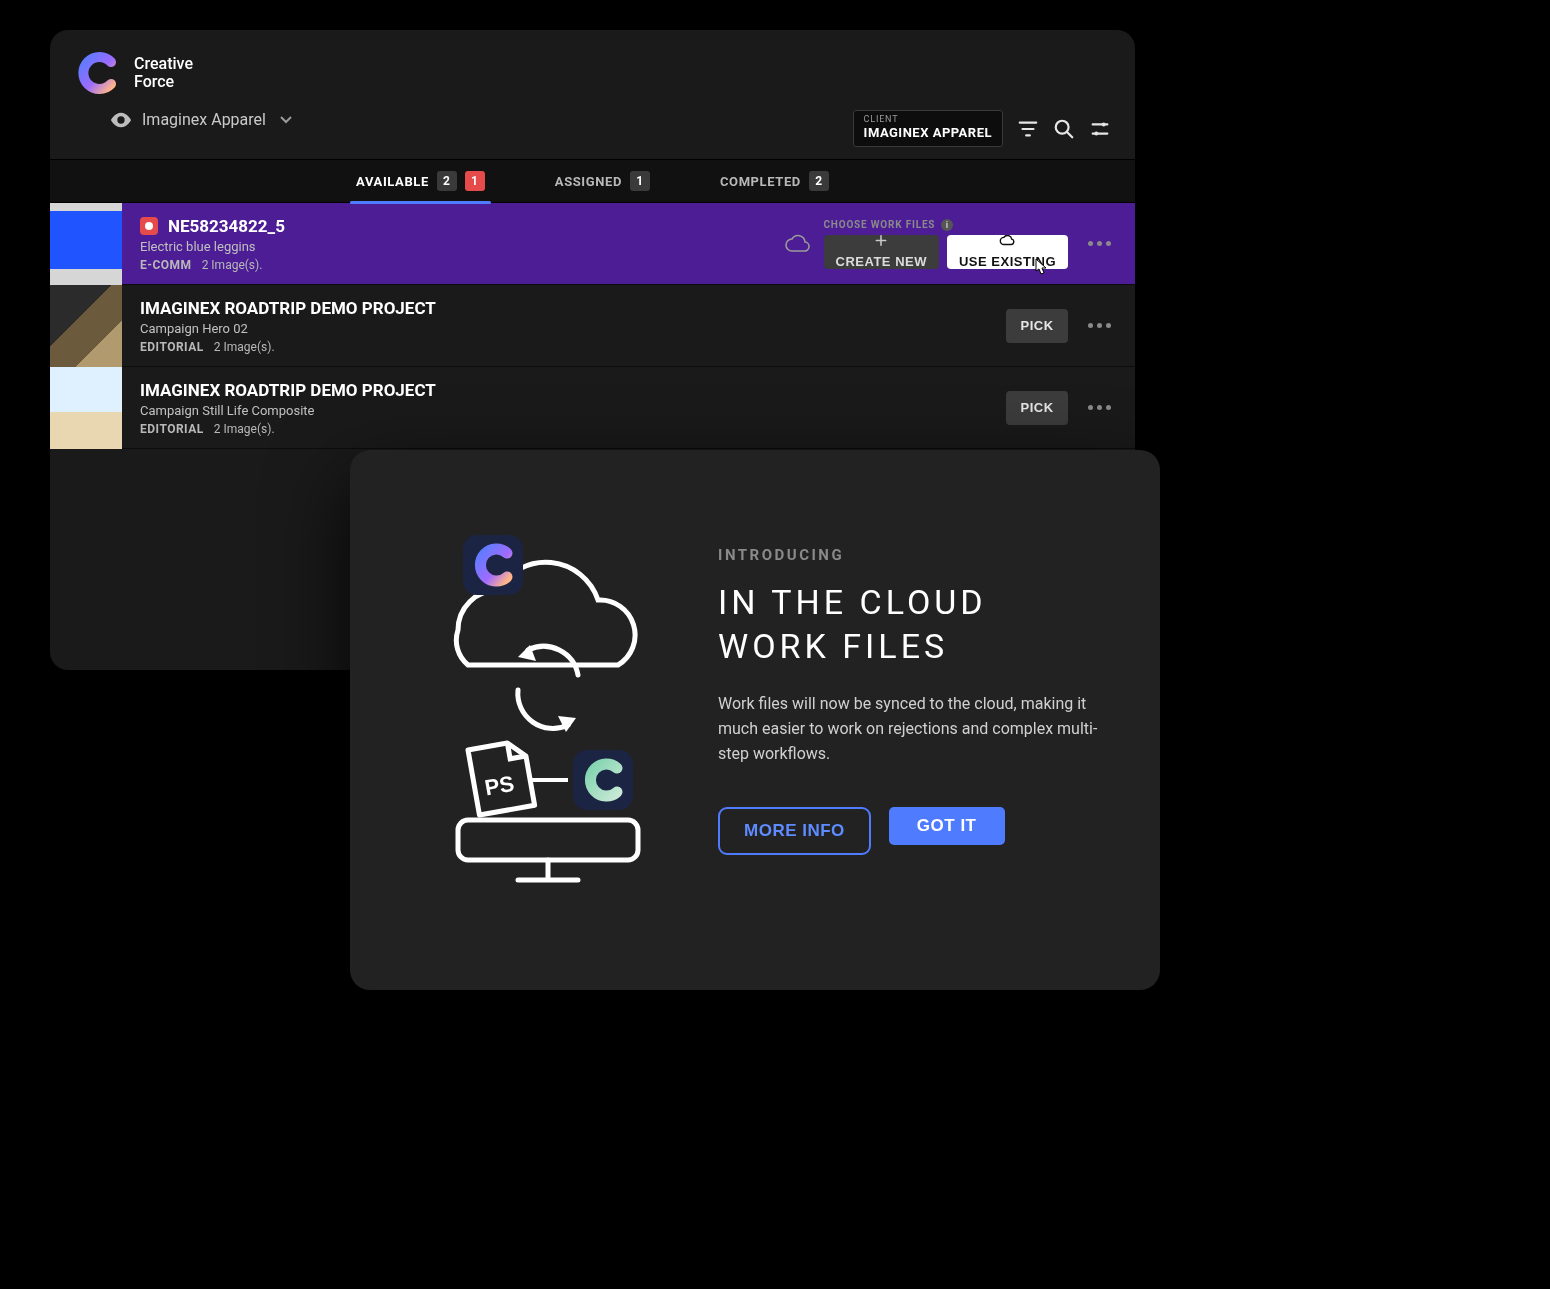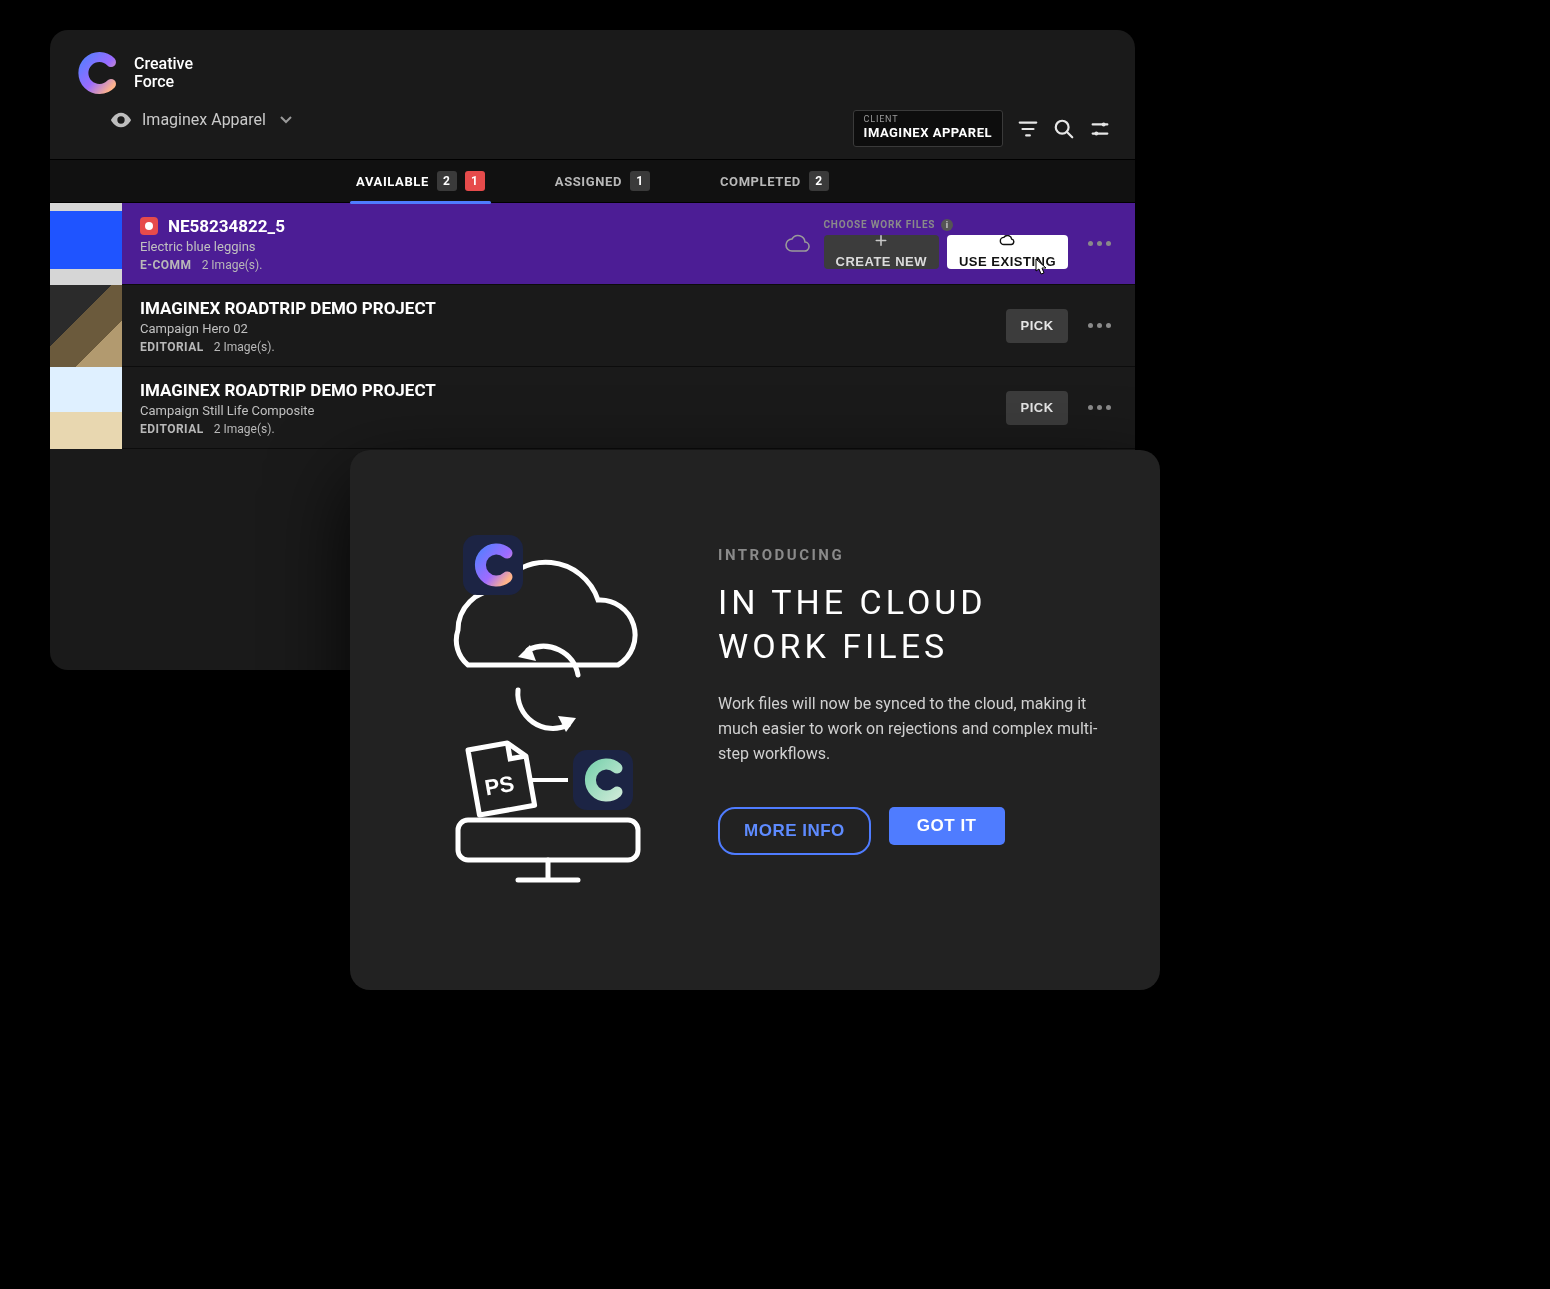--- a/index.html
+++ b/index.html
@@ -145,21 +145,21 @@
   }
   .illus{flex:none;width:300px;position:relative;}
   .illus svg{width:300px;height:400px;overflow:visible;}
   .modal-body{flex:1;display:flex;flex-direction:column;padding-top:46px;}
   .kicker{font-size:15px;font-weight:700;letter-spacing:2.5px;color:#8a8a8a;}
   .modal-title{font-size:34px;font-weight:400;letter-spacing:4px;color:#fff;margin-top:16px;line-height:1.3;}
   .modal-desc{font-size:16px;color:#d0d0d0;line-height:1.55;margin-top:24px;max-width:400px;}
   .modal-actions{display:flex;gap:18px;margin-top:40px;}
   .btn-outline{
     height:48px;padding:0 24px;border:2px solid #4f7cff;background:transparent;color:#5e8bff;
-    font-size:17px;font-weight:800;letter-spacing:.5px;border-radius:17px;cursor:pointer;
+    font-size:17px;font-weight:800;letter-spacing:.5px;border-radius:9px;cursor:pointer;
   }
   .btn-primary{
     height:38px;padding:0 28px;background:#4f7cff;color:#fff;border:none;
     font-size:17px;font-weight:800;letter-spacing:.5px;border-radius:5px;cursor:pointer;
   }
 </style>
 </head>
 <body>
 
 <div class="app-window">

